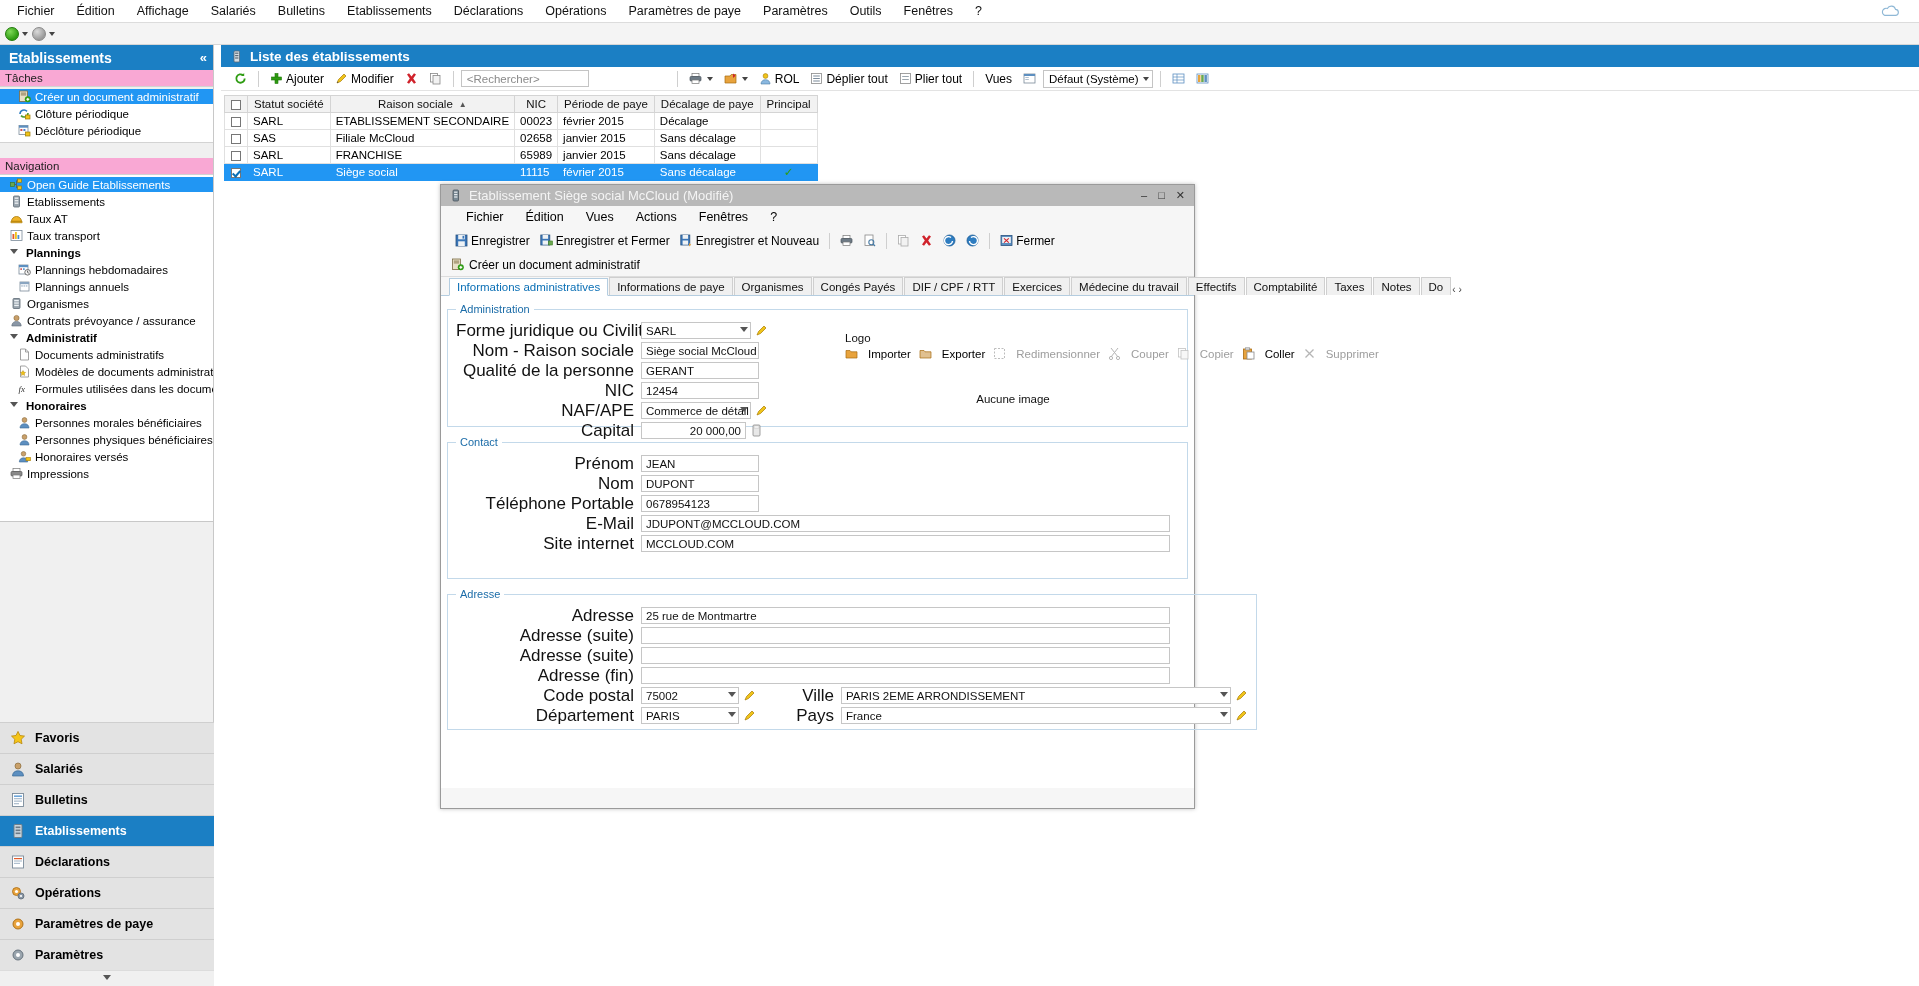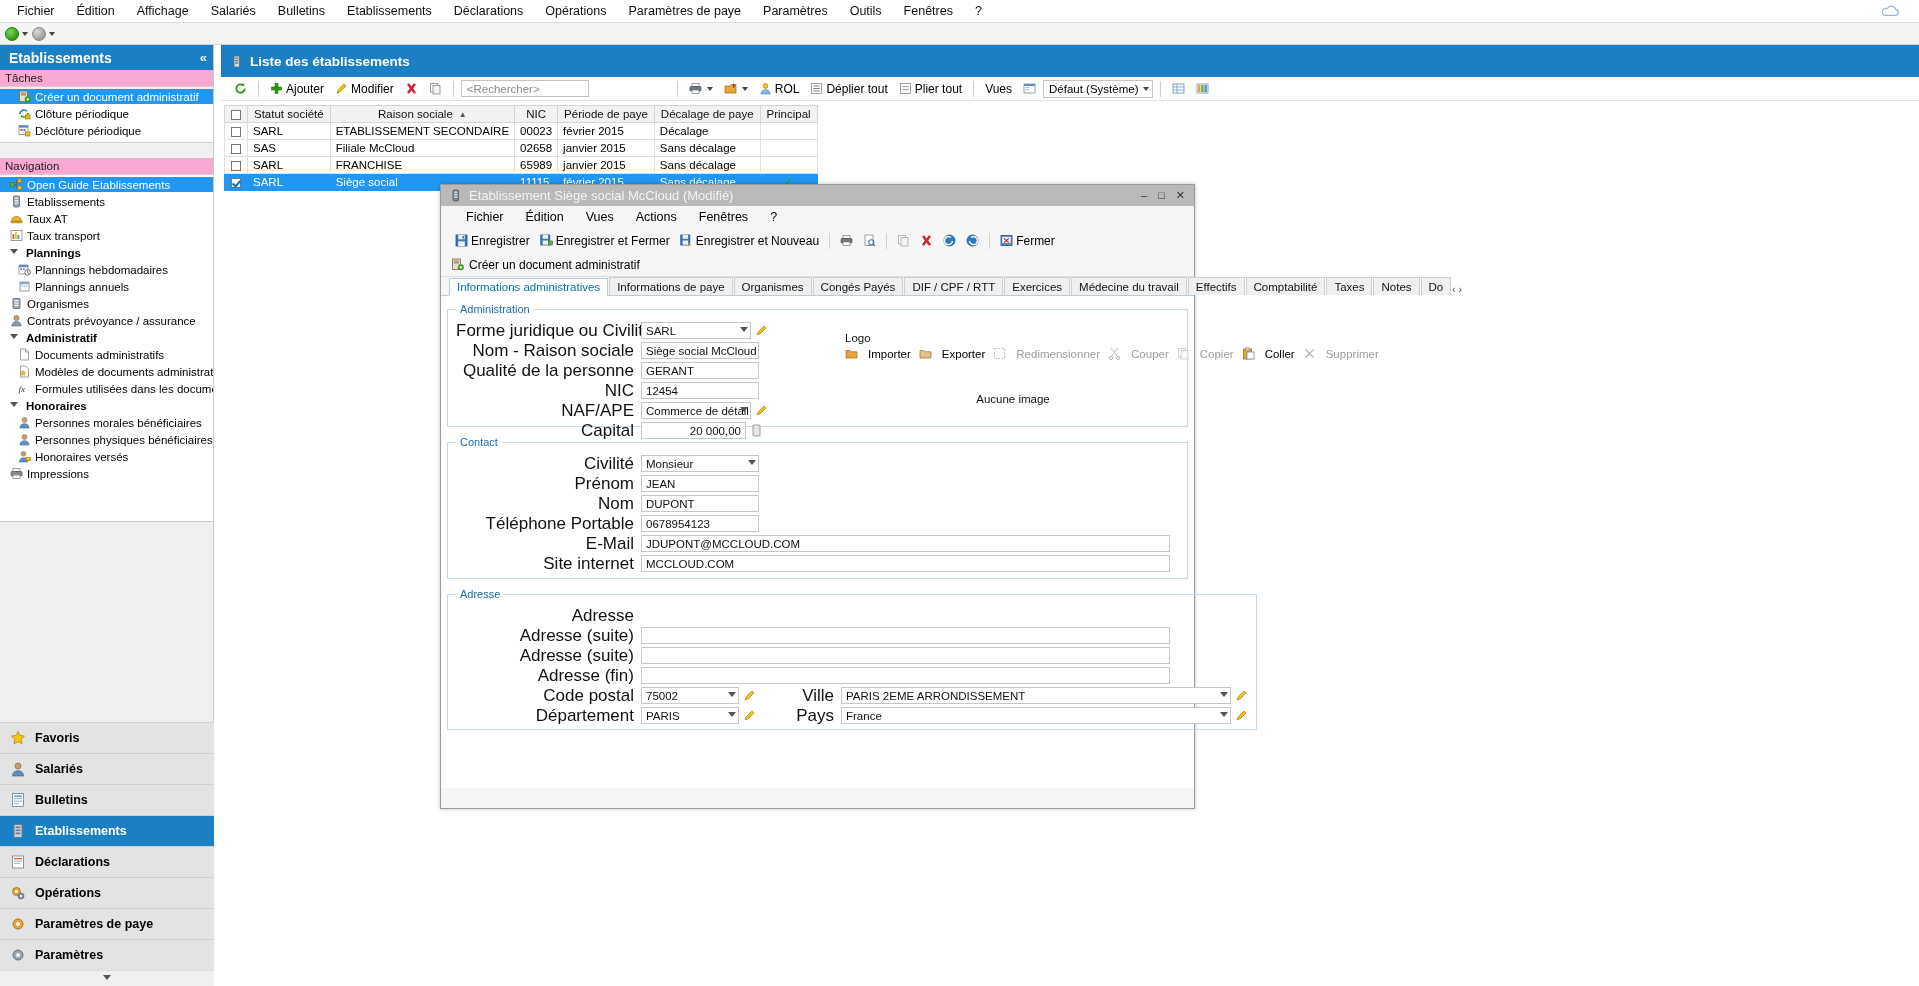--- a/index.html
+++ b/index.html
@@ -74,21 +74,21 @@
   .sb-btn {
     height:31px; display:flex; align-items:center; gap:9px; padding-left:10px;
     background:#e3e3e3; border-top:1px solid #cfcfcf; font-weight:bold; font-size:12.5px; cursor:default;
   }
   .sb-btn.active { background:#1b7fc4; color:#fff; }
   .sb-scroll { height:16px; background:#f0f0f0; display:flex; align-items:center; justify-content:center; border-top:1px solid #dcdcdc;}
 
   
   .main { position:absolute; left:215px; top:45px; right:0; bottom:0; background:#fff; }
   .list-title {
-    height:32px; background:#1b7fc4; color:#fff; display:flex; align-items:center;
+    height:22px; background:#1b7fc4; color:#fff; display:flex; align-items:center;
     gap:7px; padding-left:9px; font-weight:bold; font-size:13.5px;
     margin-left:6px;
   }
   .list-toolbar {
     height:24px; display:flex; align-items:center; gap:3px; padding-left:9px;
     background:#fff; border-bottom:1px solid #e3e3e3; margin-left:6px; font-size:12px;
   }
   .tb-item { display:flex; align-items:center; gap:3px; padding:2px 4px; cursor:default; white-space:nowrap;}
   .tb-sep { width:1px; height:16px; background:#cfcfcf; margin:0 4px; }
   .search-box {
@@ -871,27 +871,20 @@
             </div>
           </div>
           <div class="noimg">Aucune image</div>
         </div>
       </fieldset>
 
       <fieldset class="grp" style="height:143px">
         <legend>Contact</legend>
 
         <div class="row">
-          <div class="lbl" style="width:185px">Civilité</div>
-          <div class="combo">
-              <div class="inp" style="width:118px">Monsieur</div>
-              <span class="arrow"></span>
-            </div>
-        </div>
-        <div class="row">
           <div class="lbl" style="width:185px">Prénom</div>
           <div class="inp" style="width:118px">JEAN</div>
         </div>
         <div class="row">
           <div class="lbl" style="width:185px">Nom</div>
           <div class="inp" style="width:118px">DUPONT</div>
         </div>
         <div class="row">
           <div class="lbl" style="width:185px">Téléphone Portable</div>
           <div class="inp" style="width:118px">0678954123</div>
@@ -904,20 +897,21 @@
           <div class="lbl" style="width:185px">Site internet</div>
           <div class="inp" style="width:529px">MCCLOUD.COM</div>
         </div>
       </fieldset>
 
       <fieldset class="grp" style="height:142px">
         <legend>Adresse</legend>
 
         <div class="row">
           <div class="lbl" style="width:185px">Adresse</div>
+          <div class="inp" style="width:529px">25 rue de Montmartre</div>
         </div>
         <div class="row">
           <div class="lbl" style="width:185px">Adresse (suite)</div>
           <div class="inp" style="width:529px"></div>
         </div>
         <div class="row">
           <div class="lbl" style="width:185px">Adresse (suite)</div>
           <div class="inp" style="width:529px"></div>
         </div>
         <div class="row">

